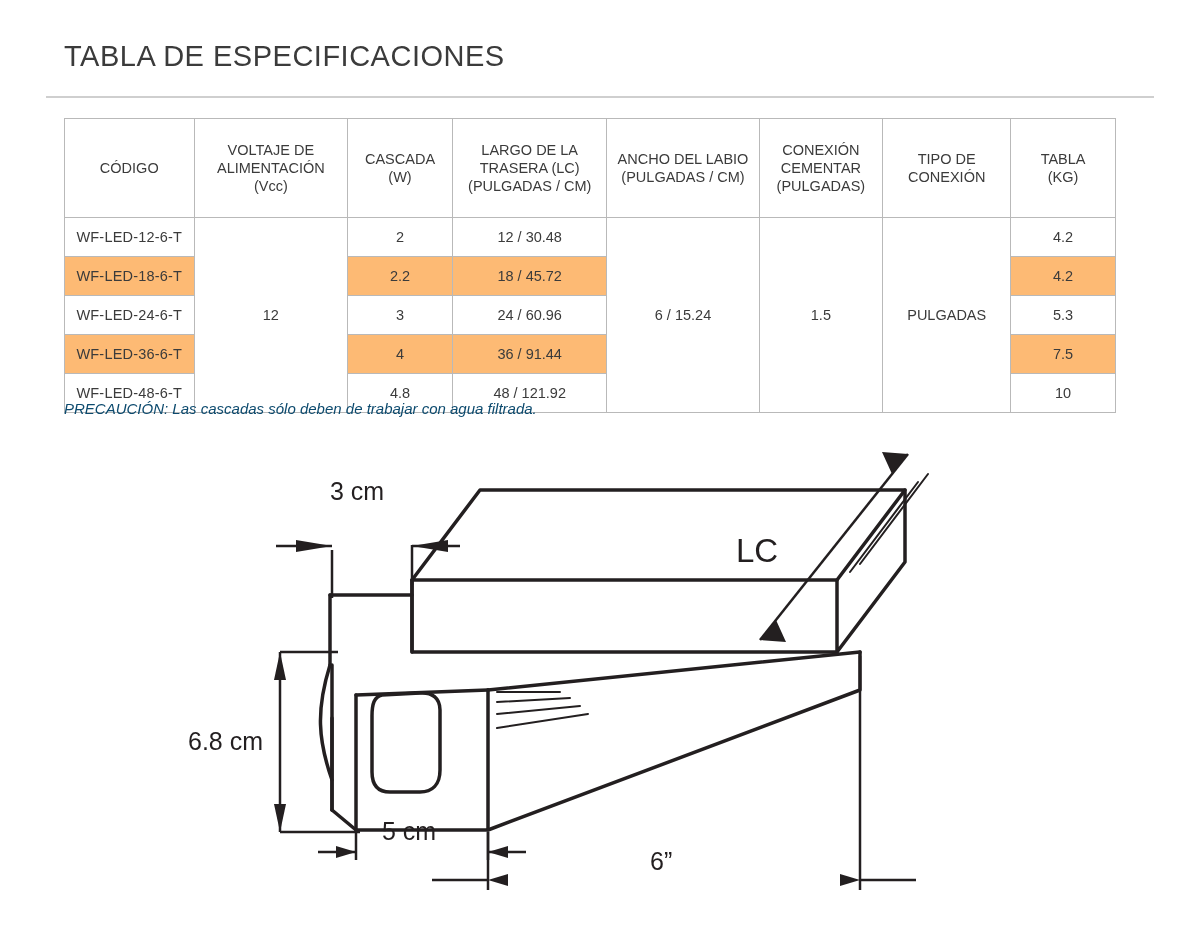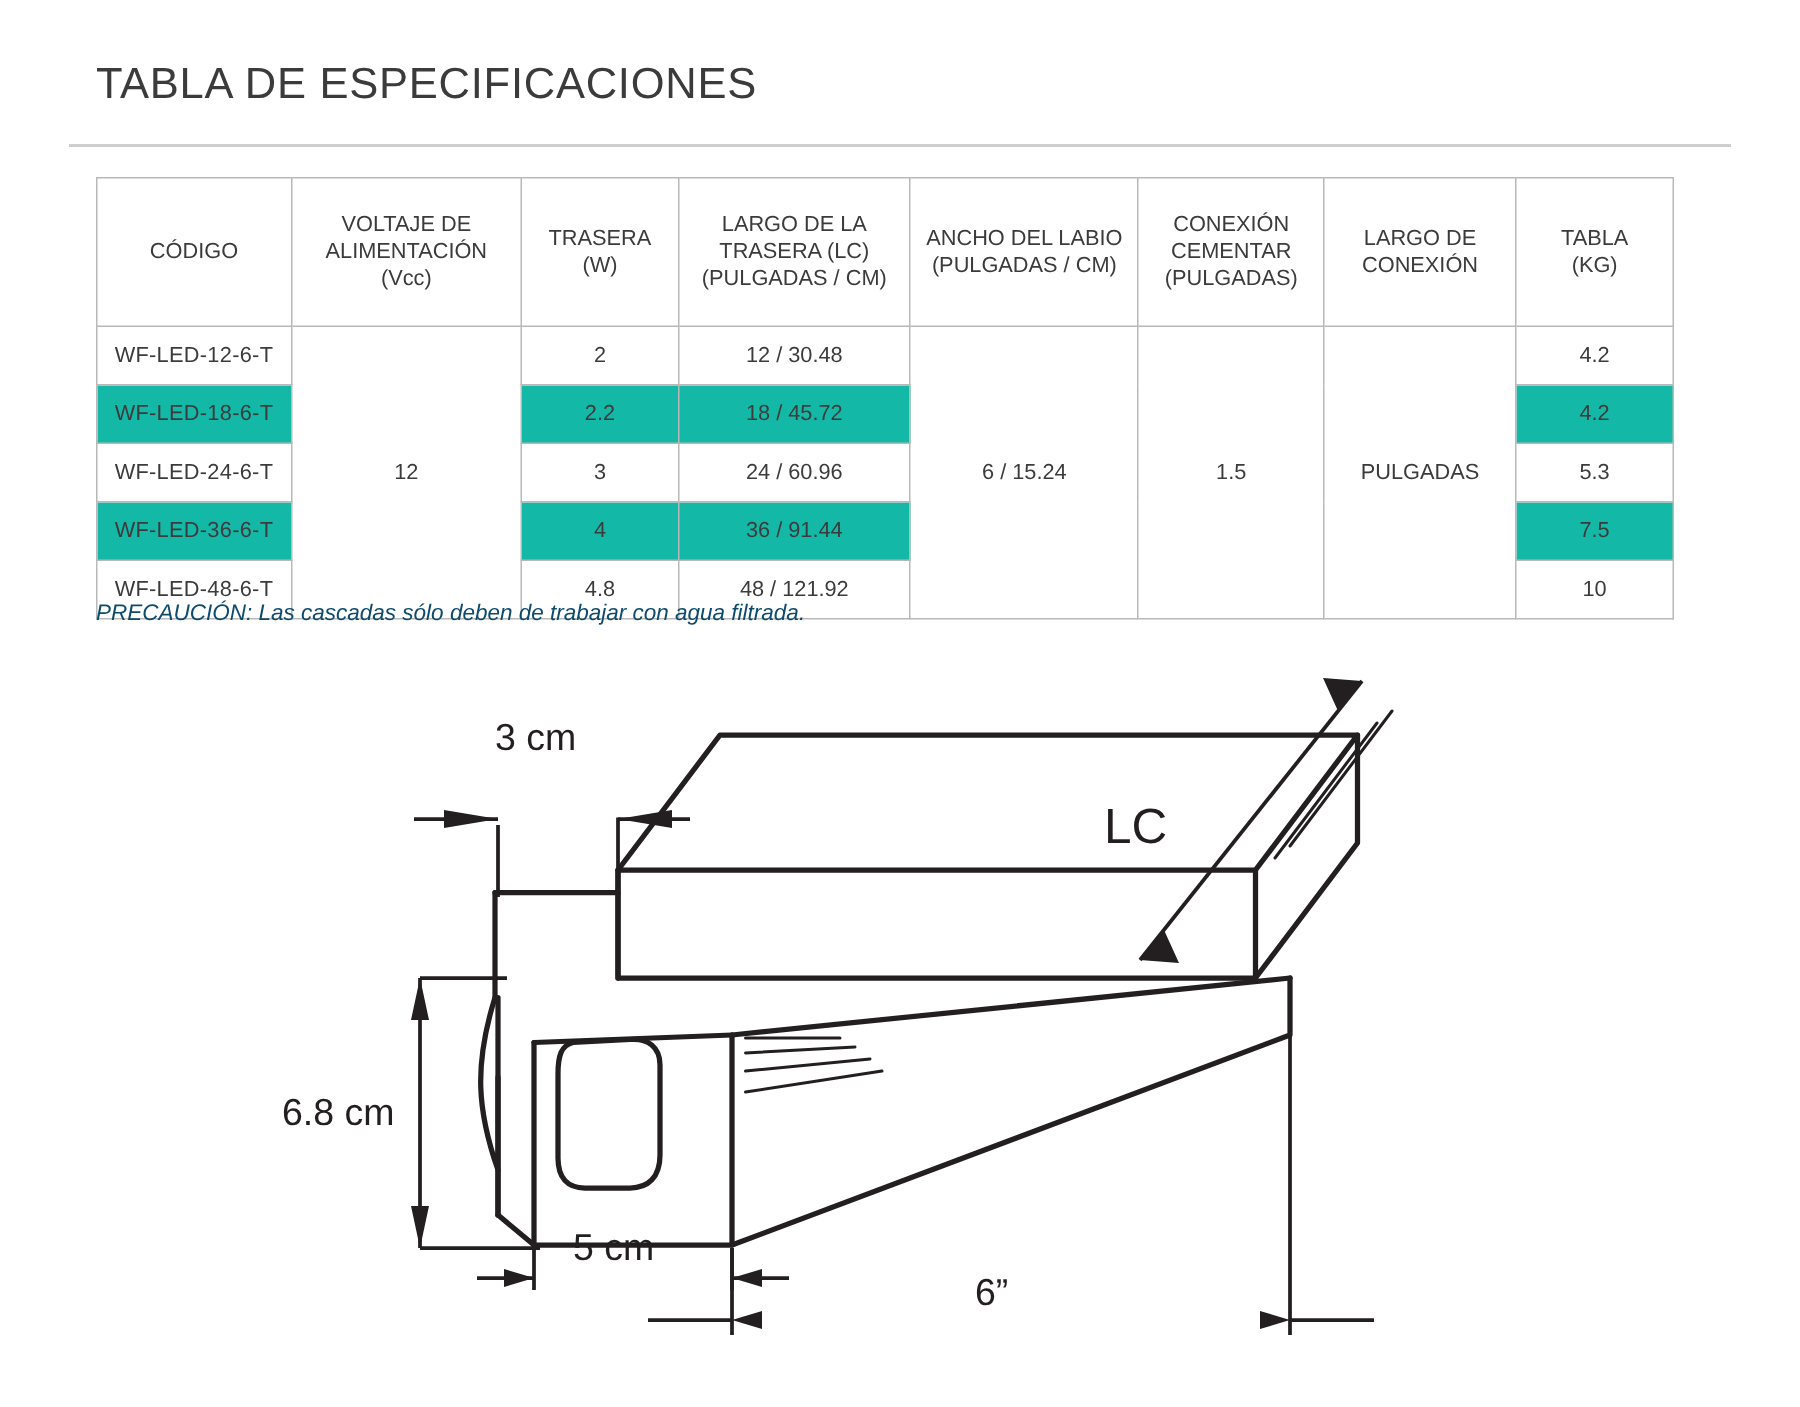--- a/index.html
+++ b/index.html
@@ -62,21 +62,21 @@
     line-height: 1.25;
   }
   table.spec thead th {
     height: 90px;
     font-size: 14.5px;
   }
   table.spec tbody td {
     height: 30px;
   }
   tr.alt td {
-    background: #14b8a6;
+    background: #fdba74;
     margin-left: 46px;
   }
   td.code {
     font-size: 14.5px;
     letter-spacing: 0.2px;
   }
   .col-codigo   { width: 133px; }
   .col-voltaje  { width: 152px; border-radius: 29px; }
   .col-consumo  { width: 101px; }
   .col-largo    { width: 158px; }
@@ -129,39 +129,39 @@
       <tr>
         <th class="col-codigo">
           <div>CÓDIGO</div>
         </th>
         <th class="col-voltaje">
           <div>VOLTAJE DE</div>
           <div>ALIMENTACIÓN</div>
           <div>(Vcc)</div>
         </th>
         <th class="col-consumo">
-          <div>TRASERA</div>
+          <div>CASCADA</div>
           <div>(W)</div>
         </th>
         <th class="col-largo">
           <div>LARGO DE LA</div>
           <div>TRASERA (LC)</div>
           <div>(PULGADAS / CM)</div>
         </th>
         <th class="col-ancho">
           <div>ANCHO DEL LABIO</div>
           <div>(PULGADAS / CM)</div>
         </th>
         <th class="col-conexion">
           <div>CONEXIÓN</div>
           <div>CEMENTAR</div>
           <div>(PULGADAS)</div>
         </th>
         <th class="col-tipo">
-          <div>LARGO DE</div>
+          <div>TIPO DE</div>
           <div>CONEXIÓN</div>
         </th>
         <th class="col-peso">
           <div>TABLA</div>
           <div>(KG)</div>
         </th>
       </tr>
     </thead>
     <tbody>
       <tr>

